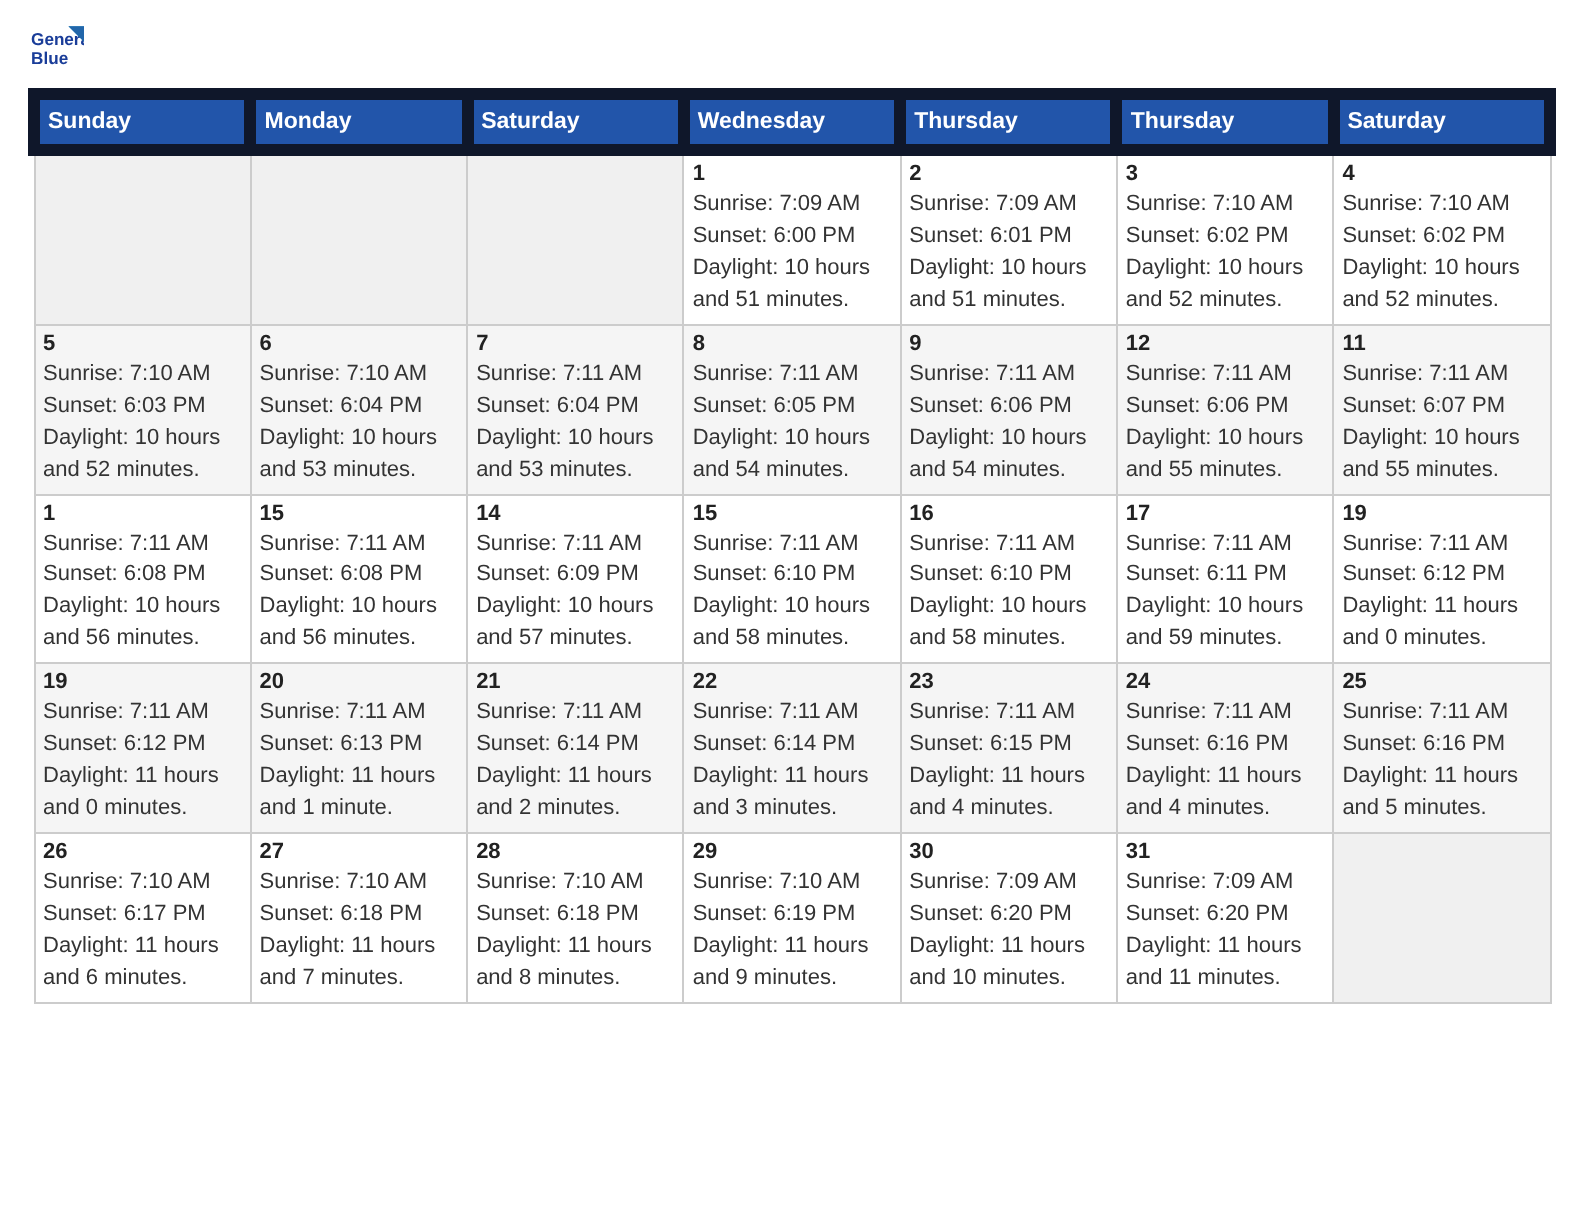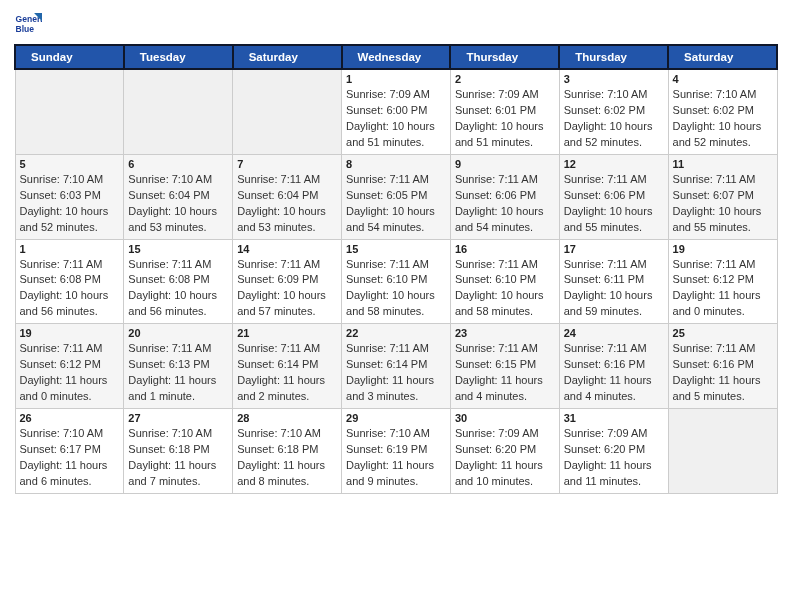--- a/index.html
+++ b/index.html
@@ -44,23 +44,23 @@
     table {
       width: 100%;
       border-collapse: collapse;
       table-layout: fixed;
     }
     thead th {
       background: #2255aa;
       color: #fff;
       font-size: 11.5px;
       font-weight: bold;
-      padding: 5px 15px;
+      padding: 5px 4px;
       text-align: left;
-      border: 2px solid #0f172a;
+      border: 6px solid #0f172a;
     }
     tbody td {
       border: 1px solid #ccc;
       vertical-align: top;
       padding: 3px 4px;
       font-size: 9.5px;
       color: #222;
       height: 82px;
       background: #fff;
     }
@@ -99,21 +99,21 @@
     <div class="title-block">
       <div class="cal-title"></div>
       <div class="cal-subtitle"></div>
     </div>
   </div>
 
   <table>
     <thead>
       <tr id="weekday-header">
           <th>Sunday</th>
-          <th>Tuesday</th>
+          <th>Monday</th>
           <th>Saturday</th>
           <th>Wednesday</th>
           <th>Thursday</th>
           <th>Thursday</th>
           <th>Saturday</th>
         </tr>
     </thead>
     <tbody id="calendar-body">
         <tr>
           <td class="empty-cell"></td>

